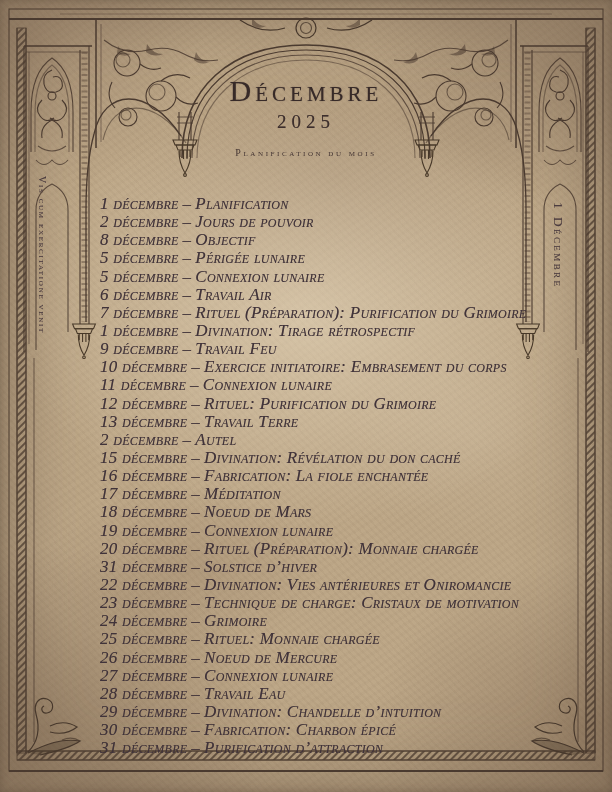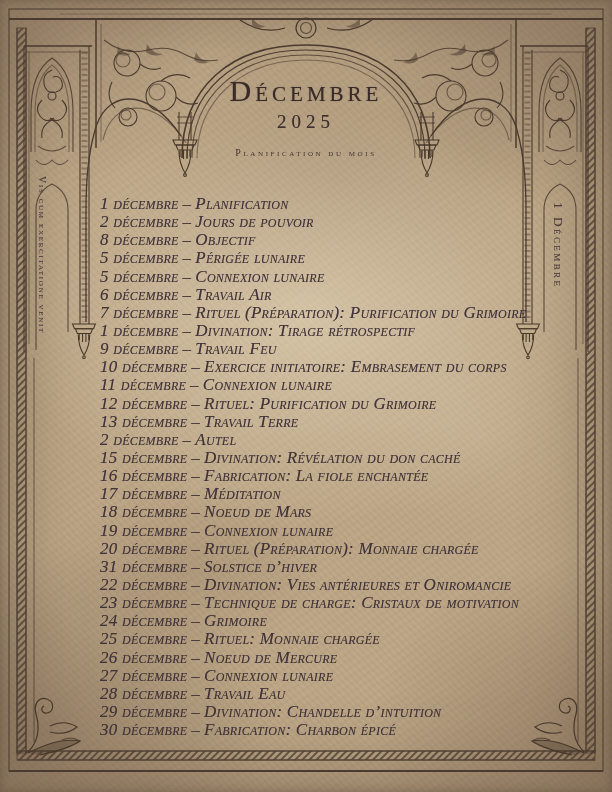--- a/index.html
+++ b/index.html
@@ -286,15 +286,18 @@
       </li>
 
       <li class="entry">
         <span>29 décembre</span><span class="sep">–</span><span>Divination: Chandelle d’intuition</span>
       </li>
 
       <li class="entry">
         <span>30 décembre</span><span class="sep">–</span><span>Fabrication: Charbon épicé</span>
       </li>
 
+      <li class="entry">
+        <span>31 décembre</span><span class="sep">–</span><span>Purification d’attraction</span>
+      </li>
     </ul>
 
 </div>
 
 </body></html>

